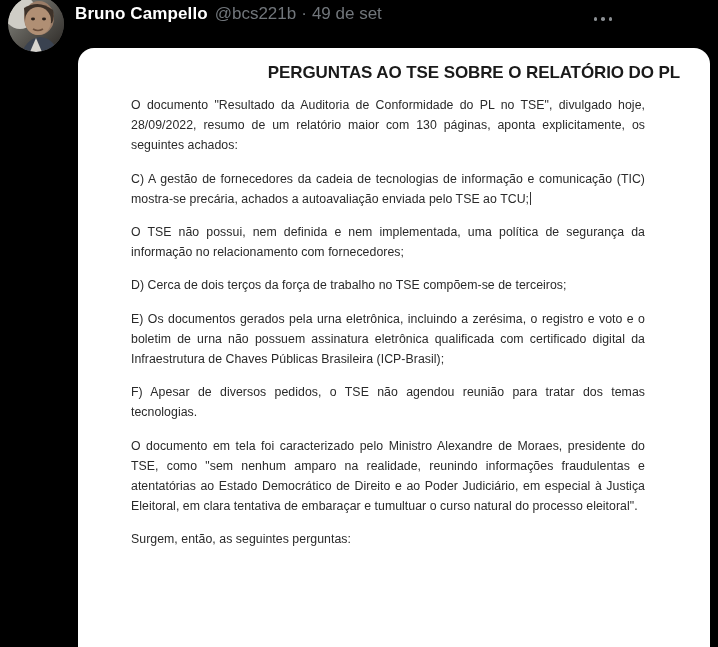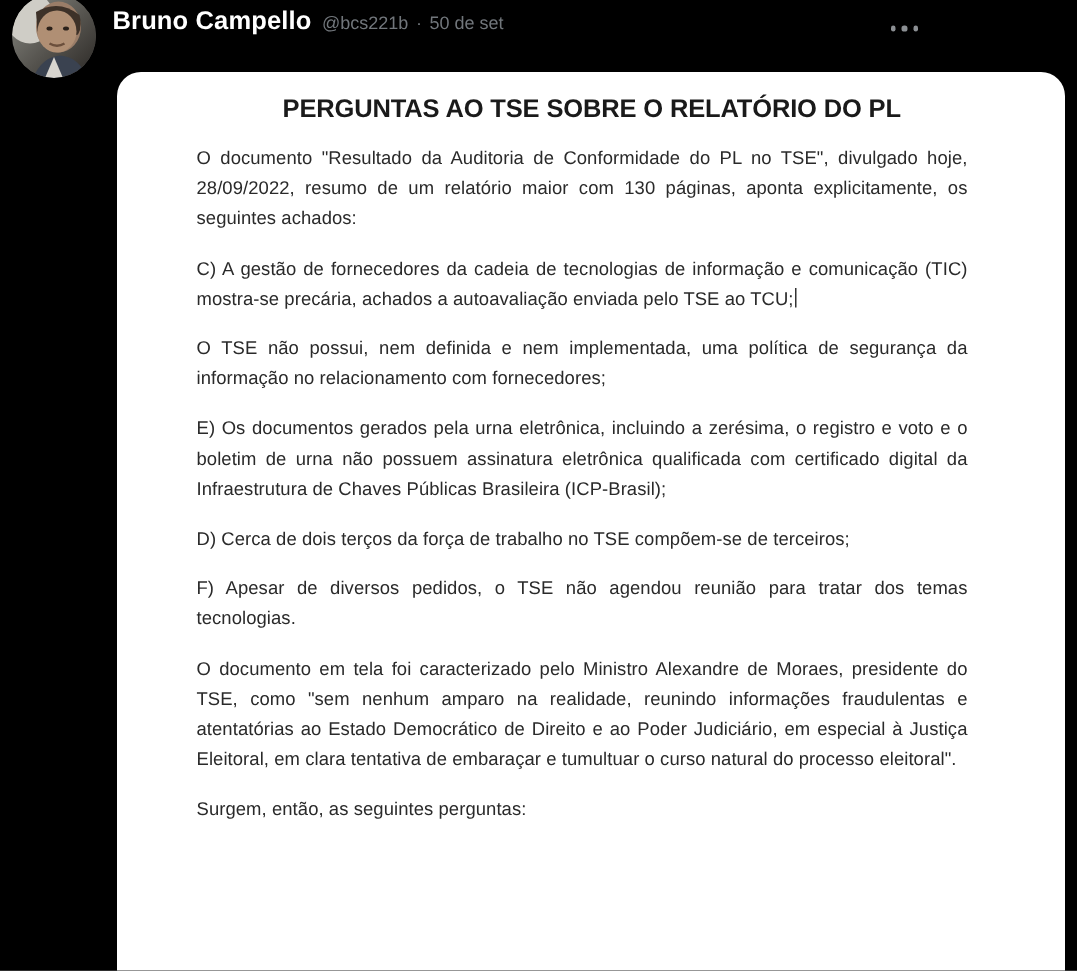--- a/index.html
+++ b/index.html
@@ -42,21 +42,21 @@
     white-space:nowrap;
   }
   .display-name {
     color:#ffffff;
     font-size:17px;
     font-weight:bold;
     letter-spacing:0.1px;
   }
   .handle, .sep, .date {
     color:#71767b;
-    font-size:12px;
+    font-size:17px;
     font-weight:normal;
   }
   .handle { margin-left:7px; }
   .sep    { margin-left:5px; }
   .date   { margin-left:5px; }
 
   .more-btn {
     position:absolute;
     right:10px; top:8px;
     width:34px; height:22px;
@@ -79,21 +79,21 @@
     width:632px; height:620px;
     background:#ffffff;
     border-radius:16px;
     overflow:hidden;
   }
   .doc-inner {
     position:relative;
     padding:12px 30px 0 53px;
   }
   .doc-title {
-    text-align:center;
+    text-align:right;
     font-size:17px;
     font-weight:bold;
     color:#1a1a1a;
     letter-spacing:-0.1px;
     margin-top:3px;
     margin-bottom:1px;
     margin-left:-22px;
   }
   .doc-body { margin-top:12px; }
   .doc-p {
@@ -144,39 +144,39 @@
           <path d="M14 56 q6 -14 18 -15 q13 1 18 15 z" fill="#3a4250"></path>
           <path d="M28 42 l-6 14 h12 z" fill="#d8d5cf"></path>
         </g>
       </svg>
     </div>
 
     <div class="name-line">
       <span class="display-name">Bruno Campello</span>
       <span class="handle">@bcs221b</span>
       <span class="sep">·</span>
-      <span class="date">50 de set</span>
+      <span class="date">49 de set</span>
     </div>
 
     <div class="more-btn">
       <i></i>
       <i></i>
       <i></i>
     </div>
   </div>
 
   <div class="doc-card">
     <div class="doc-inner">
       <div class="doc-title">PERGUNTAS AO TSE SOBRE O RELATÓRIO DO PL</div>
       <div class="doc-body">
         <p class="doc-p">O documento "Resultado da Auditoria de Conformidade do PL no TSE", divulgado hoje, 28/09/2022, resumo de um relatório maior com 130 páginas, aponta explicitamente, os seguintes achados:</p>
         <p class="doc-p"><span>C) A gestão de fornecedores da cadeia de tecnologias de informação e comunicação (TIC) mostra-se precária, achados a autoavaliação enviada pelo TSE ao TCU;</span><span class="caret"></span></p>
         <p class="doc-p">O TSE não possui, nem definida e nem implementada, uma política de segurança da informação no relacionamento com fornecedores;</p>
+        <p class="doc-p">D) Cerca de dois terços da força de trabalho no TSE compõem-se de terceiros;</p>
         <p class="doc-p">E) Os documentos gerados pela urna eletrônica, incluindo a zerésima, o registro e voto e o boletim de urna não possuem assinatura eletrônica qualificada com certificado digital da Infraestrutura de Chaves Públicas Brasileira (ICP-Brasil);</p>
-        <p class="doc-p">D) Cerca de dois terços da força de trabalho no TSE compõem-se de terceiros;</p>
         <p class="doc-p">F) Apesar de diversos pedidos, o TSE não agendou reunião para tratar dos temas tecnologias.</p>
         <p class="doc-p">O documento em tela foi caracterizado pelo Ministro Alexandre de Moraes, presidente do TSE, como "sem nenhum amparo na realidade, reunindo informações fraudulentas e atentatórias ao Estado Democrático de Direito e ao Poder Judiciário, em especial à Justiça Eleitoral, em clara tentativa de embaraçar e tumultuar o curso natural do processo eleitoral".</p>
         <p class="doc-p">Surgem, então, as seguintes perguntas:</p>
 
       </div>
     </div>
   </div>
 
 </div>
 

